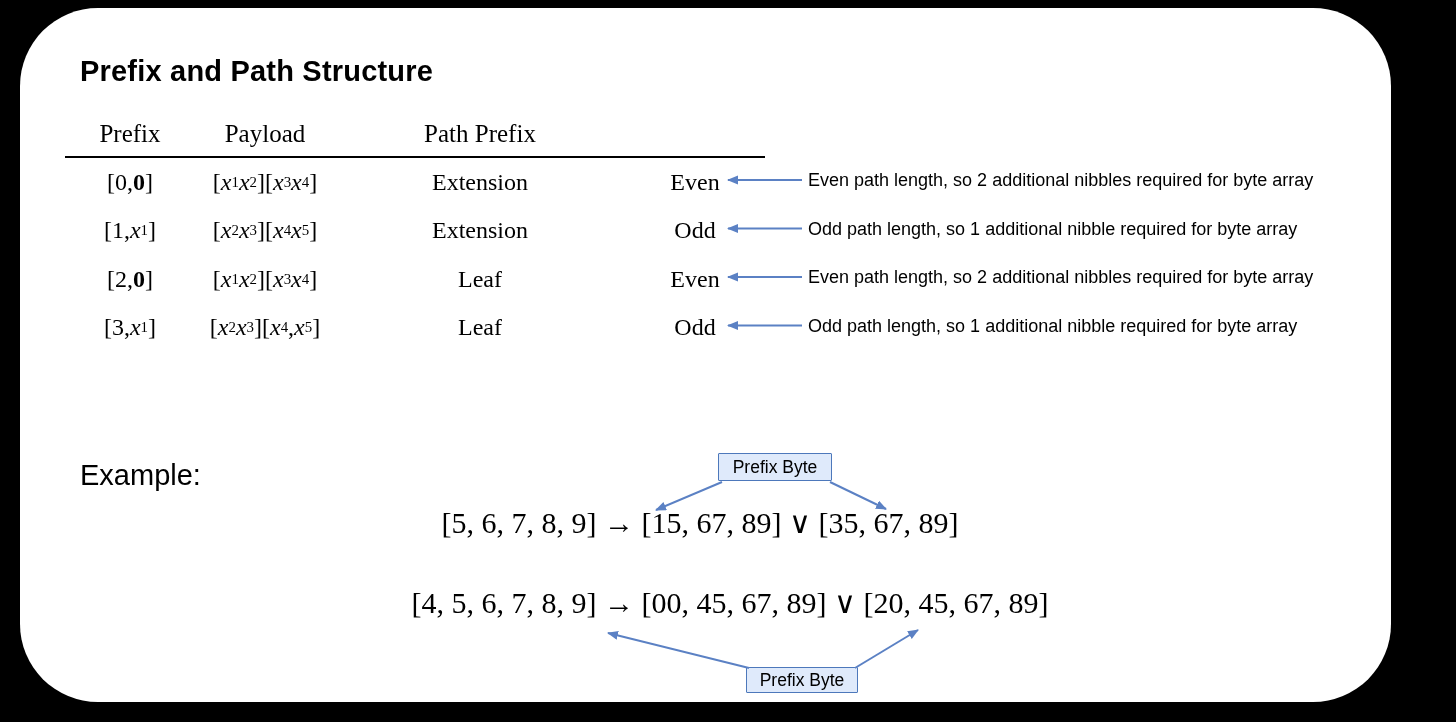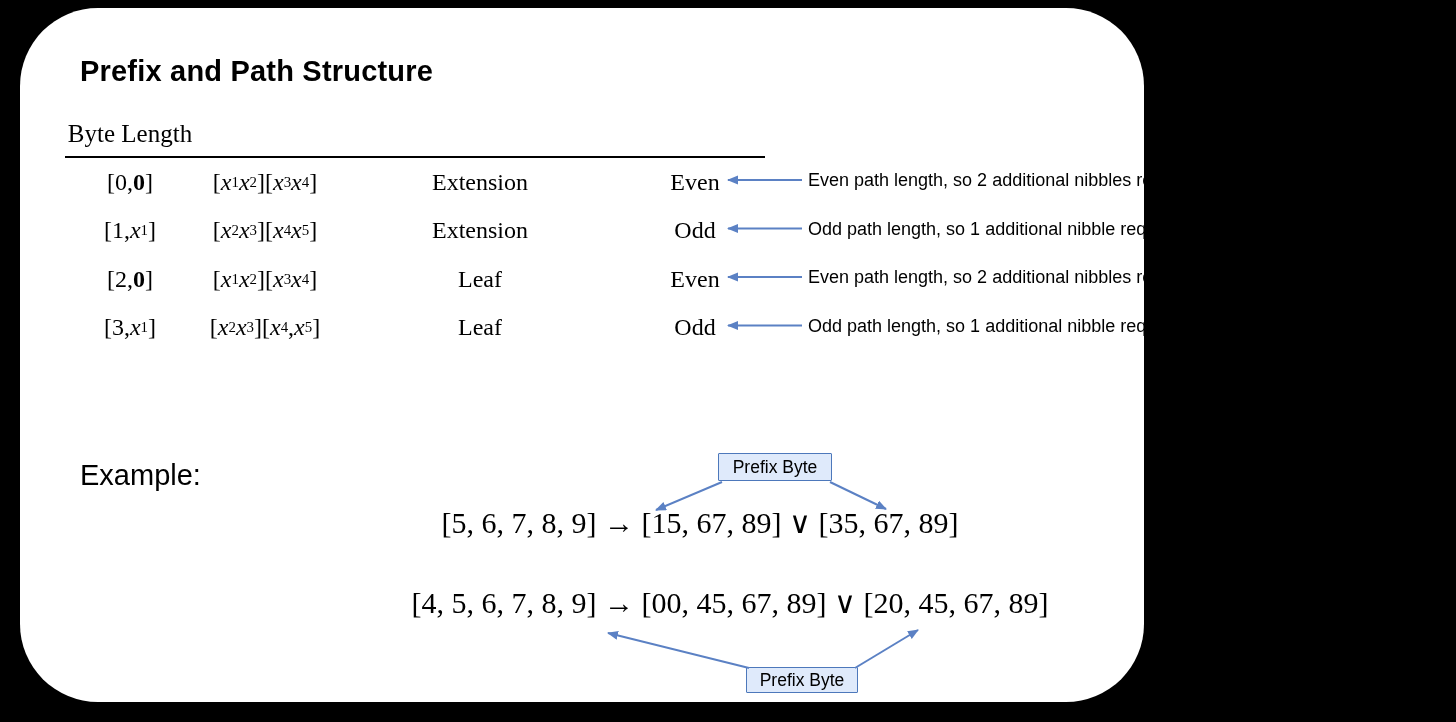--- a/index.html
+++ b/index.html
@@ -5,21 +5,21 @@
   html,body{margin:0;padding:0;}
   body{
     width:1456px;height:722px;
     background:#000;
     position:relative;
     font-family:"Liberation Sans","DejaVu Sans",sans-serif;
     overflow:hidden;
   }
   .card{
     position:absolute;left:20px;top:8px;
-    width:1124px;height:694px;
+    width:1371px;height:694px;
     background:#fff;border-radius:78px;
   }
   .abs{position:absolute;}
   .page-title{
     left:60px;top:47px;
     font-size:29px;font-weight:bold;color:#000;
     letter-spacing:0.2px;
   }
   .example-heading{
     left:60px;top:451px;
@@ -75,21 +75,23 @@
   .arrows{position:absolute;left:0;top:0;pointer-events:none;}
 </style>
 </head>
 <body>
 
 <div class="card">
 
   <div class="abs page-title">Prefix and Path Structure</div>
 
   <div class="tbl">
-    <div class="hcell">Byte Length</div>
+    <div class="hcell">Prefix</div>
+    <div class="hcell">Payload</div>
+    <div class="hcell">Path Prefix</div>
     <div class="rule"></div>
 
     <div class="cell">[0, <b>0</b>]</div>
     <div class="cell">[<i>x</i><sub>1</sub><i>x</i><sub>2</sub>][<i>x</i><sub>3</sub><i>x</i><sub>4</sub>]</div>
     <div class="cell">Extension</div>
     <div class="cell">Even</div>
 
     <div class="cell">[1, <i>x</i><sub>1</sub>]</div>
     <div class="cell">[<i>x</i><sub>2</sub><i>x</i><sub>3</sub>][<i>x</i><sub>4</sub><i>x</i><sub>5</sub>]</div>
     <div class="cell">Extension</div>

